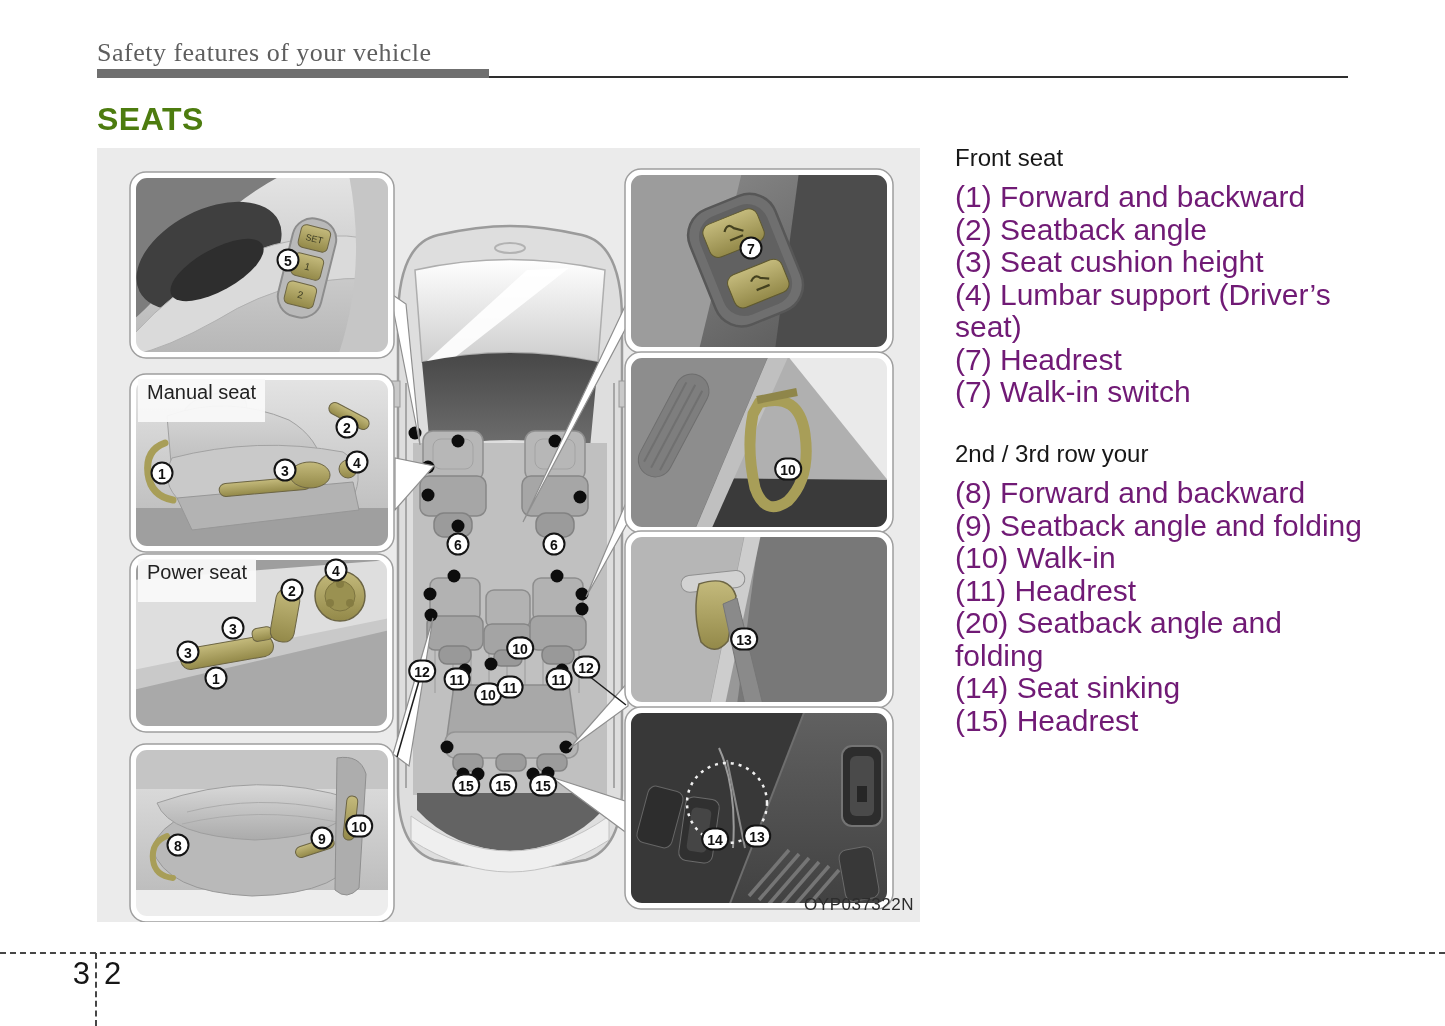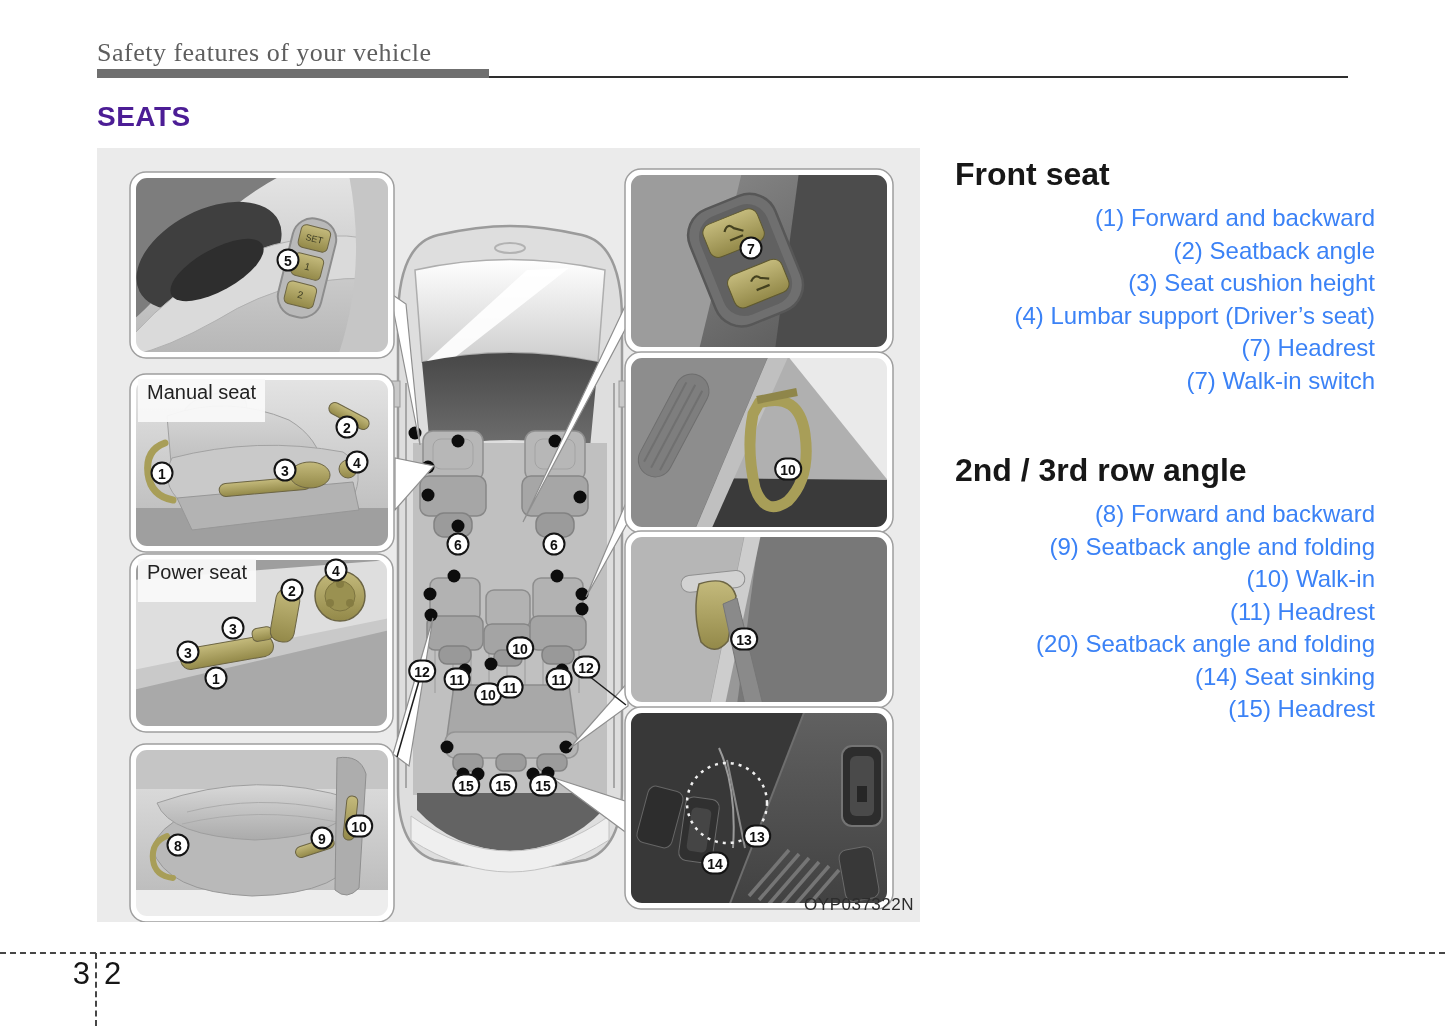--- a/index.html
+++ b/index.html
@@ -3,36 +3,36 @@
 <meta charset="utf-8">
 <style>
   html,body{margin:0;padding:0;background:#ffffff;}
   body{width:1445px;height:1026px;position:relative;overflow:hidden;
        font-family:"Liberation Sans",sans-serif;color:#1c1c1c;}
   
   .hdr-title{position:absolute;left:97px;top:38px;font-family:"Liberation Serif",serif;
              font-size:26px;color:#5e5e5e;letter-spacing:.5px;}
   .hdr-bar{position:absolute;left:97px;top:69px;width:392px;height:9px;background:#6f6f6f;}
   .hdr-rule{position:absolute;left:489px;top:76px;width:859px;height:2px;background:#2e2e2e;}
-  .section-title{position:absolute;left:97px;top:101px;font-size:28px;font-weight:bold;
-                 color:#4c1d95;letter-spacing:.5px;}
+  .section-title{position:absolute;left:97px;top:101px;font-size:32px;font-weight:bold;
+                 color:#4d7c0f;letter-spacing:.5px;}
   
   .figure{position:absolute;left:97px;top:148px;width:823px;height:774px;background:#ebebeb;}
   .figure svg{position:absolute;left:0;top:0;}
   .inset-label{position:absolute;background:rgba(249,249,249,.95);color:#222;
                font-size:20px;padding:2px 9px 18px 9px;}
   .fig-code{position:absolute;right:6px;top:747px;font-size:17px;color:#2d2d2d;letter-spacing:.5px;}
   .callout{position:absolute;box-sizing:border-box;min-width:23px;height:23px;padding:0 4px;
            border:2px solid #141414;border-radius:12px;background:#fff;color:#101010;
            font-size:14px;font-weight:bold;display:flex;align-items:center;justify-content:center;
            transform:translate(-50%,-50%);line-height:1;}
   
   .col{position:absolute;left:955px;width:420px;}
-  .col-heading{font-size:32px;font-weight:bold;color:#171717;margin:12px 0 9px 0;}
-  .list-item{font-size:24px;color:#3b82f6;line-height:32.5px;text-align:right;}
+  .col-heading{font-size:24px;font-weight:normal;color:#171717;margin:0 0 9px 0;}
+  .list-item{font-size:30px;color:#701a75;line-height:32.5px;}
   
   .foot-hline{position:absolute;left:0;top:952px;width:1445px;border-top:2px dashed #464646;}
   .foot-vline{position:absolute;left:95px;top:953px;height:73px;border-left:2px dashed #464646;}
   .pgnum{position:absolute;top:956px;font-size:31px;color:#161616;}
   .pgnum.ch{left:60px;width:30px;text-align:right;}
   .pgnum.pg{left:104px;}
 </style>
 </head>
 <body>
 
@@ -393,38 +393,38 @@
       <div class="callout" style="left: 413px; top: 539px;">11</div>
       <div class="callout" style="left: 423px; top: 500px;">10</div>
       <div class="callout" style="left: 462px; top: 531px;">11</div>
       <div class="callout" style="left: 489px; top: 519px;">12</div>
       <div class="callout" style="left: 369px; top: 637px;">15</div>
       <div class="callout" style="left: 406px; top: 637px;">15</div>
       <div class="callout" style="left: 446px; top: 637px;">15</div>
       <div class="callout" style="left: 654px; top: 100px;">7</div>
       <div class="callout" style="left: 691px; top: 321px;">10</div>
       <div class="callout" style="left: 647px; top: 491px;">13</div>
-      <div class="callout" style="left: 618px; top: 691px; margin-top: 24px;">14</div>
+      <div class="callout" style="left: 618px; top: 691px;">14</div>
       <div class="callout" style="left: 660px; top: 688px;">13</div>
     </div>
 </div>
 
 <div class="col" style="top:144px;">
   <div class="col-heading">Front seat</div>
   <div>
       <div class="list-item">(1) Forward and backward</div>
       <div class="list-item">(2) Seatback angle</div>
       <div class="list-item">(3) Seat cushion height</div>
       <div class="list-item">(4) Lumbar support (Driver’s seat)</div>
       <div class="list-item">(7) Headrest</div>
       <div class="list-item">(7) Walk-in switch</div>
     </div>
 </div>
 <div class="col" style="top:440px;">
-  <div class="col-heading">2nd / 3rd row angle</div>
+  <div class="col-heading">2nd / 3rd row your</div>
   <div>
       <div class="list-item">(8) Forward and backward</div>
       <div class="list-item">(9) Seatback angle and folding</div>
       <div class="list-item">(10) Walk-in</div>
       <div class="list-item">(11) Headrest</div>
       <div class="list-item">(20) Seatback angle and folding</div>
       <div class="list-item">(14) Seat sinking</div>
       <div class="list-item">(15) Headrest</div>
     </div>
 </div>

